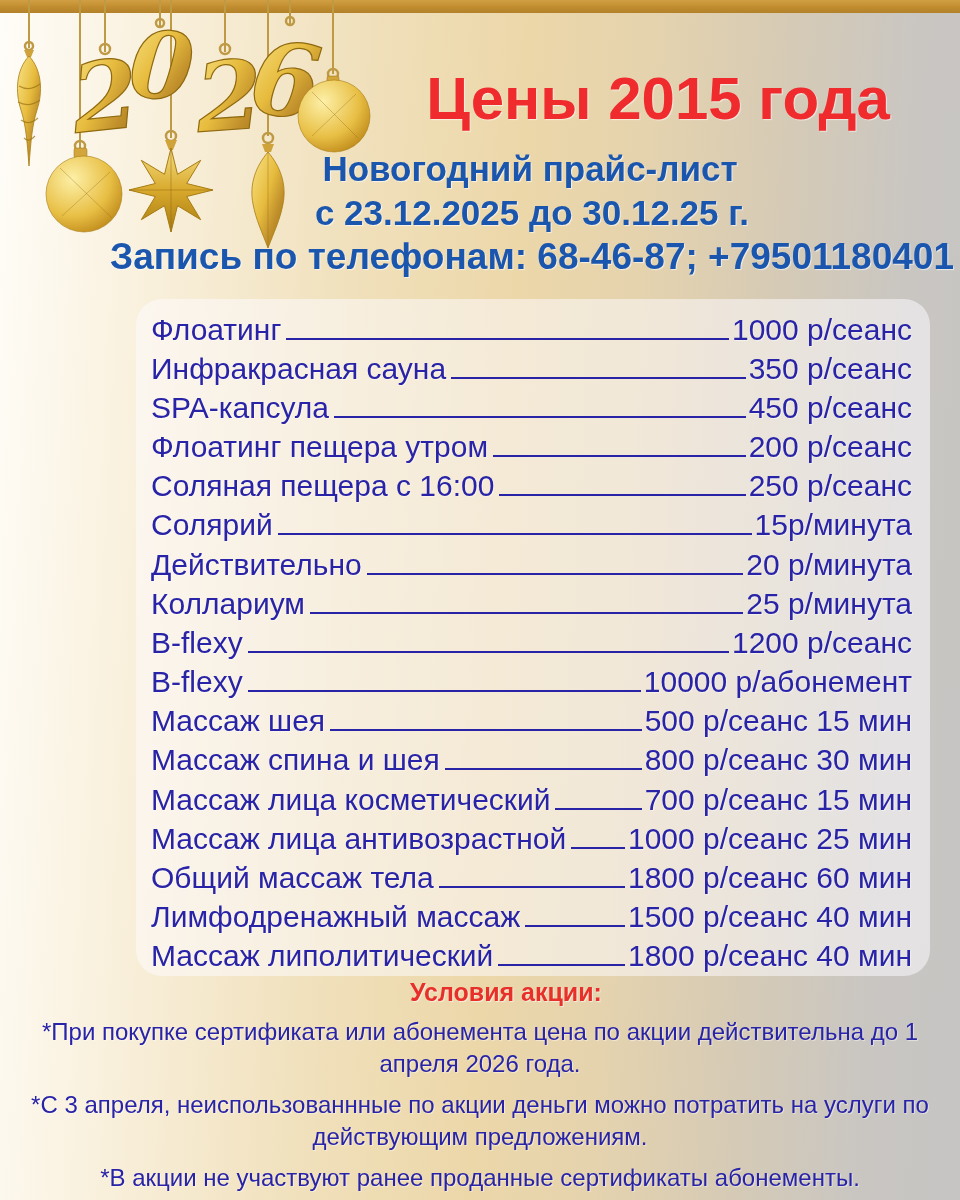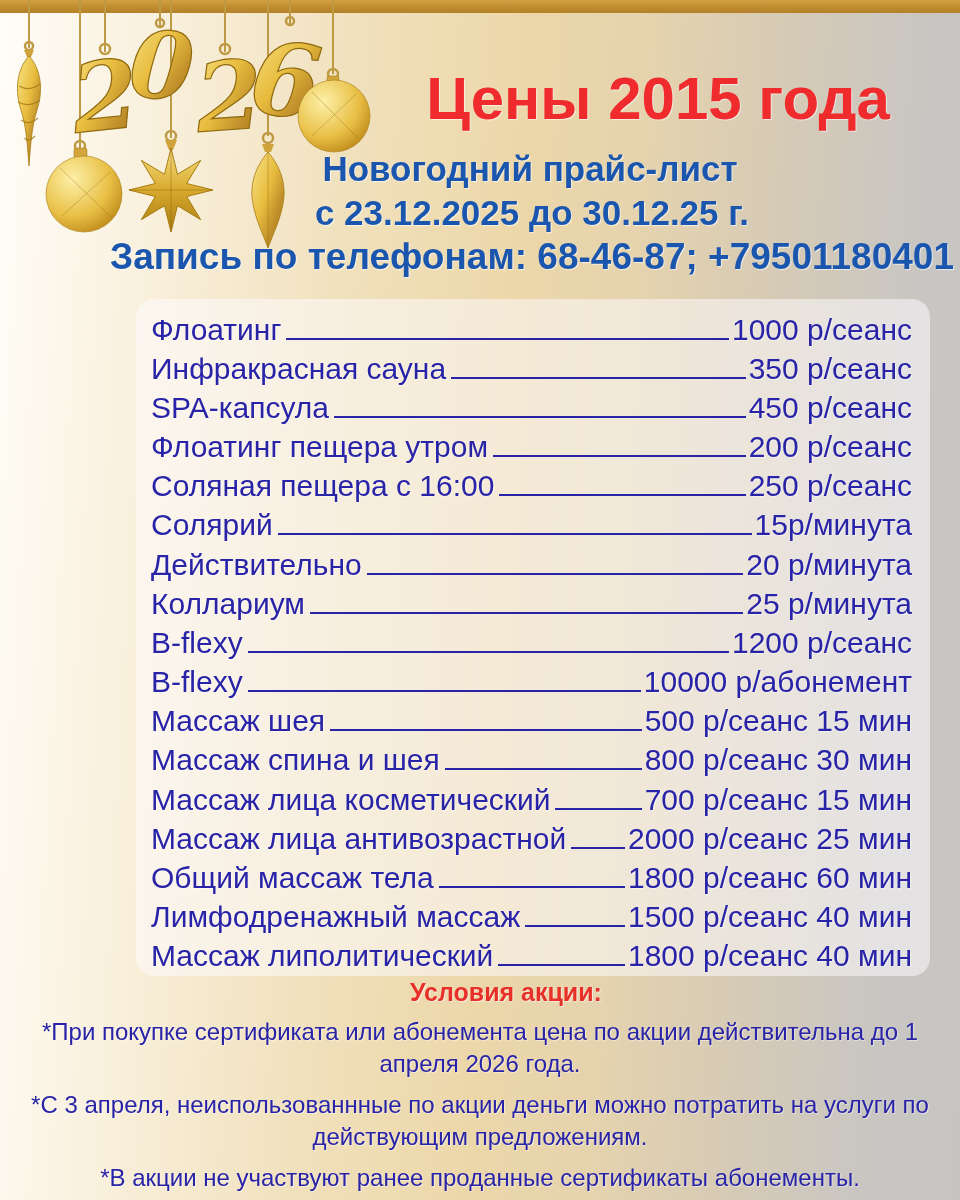--- a/index.html
+++ b/index.html
@@ -28,21 +28,21 @@
     font-weight:700;color:#1b56ae;line-height:1.1;
     text-shadow:1px 1px 1px rgba(255,255,255,.65);
   }
   .sub1{top:150px;font-size:35px;transform:translateX(50px);}
   .sub2{top:194px;font-size:35px;transform:translateX(52px);}
   .phones{top:237px;font-size:37px;transform:translateX(52px);}
 
   .price-box{
     position:absolute;top:299px;left:136px;width:794px;height:677px;
     background:rgba(253,252,255,0.52);
-    border-radius:18px;
+    border-radius:26px;
     box-sizing:border-box;
     padding:11px 18px 0 15px;
     display:flex;flex-direction:column;justify-content:space-around;
   }
   .row{
     display:flex;align-items:baseline;
     font-size:30px;color:#2823a7;line-height:38px;height:38px;
     text-shadow:1px 1px 1px rgba(255,255,255,.5);
     white-space:nowrap;
   }
@@ -218,21 +218,21 @@
       <span class="prc">800 р/сеанс 30 мин</span>
     </div>
   <div class="row">
       <span class="svc">Массаж лица косметический</span>
       <span class="leader"></span>
       <span class="prc">700 р/сеанс 15 мин</span>
     </div>
   <div class="row">
       <span class="svc">Массаж лица антивозрастной</span>
       <span class="leader"></span>
-      <span class="prc">2000 р/сеанс 25 мин</span>
+      <span class="prc">1000 р/сеанс 25 мин</span>
     </div>
   <div class="row">
       <span class="svc">Общий массаж тела</span>
       <span class="leader"></span>
       <span class="prc">1800 р/сеанс 60 мин</span>
     </div>
   <div class="row">
       <span class="svc">Лимфодренажный массаж</span>
       <span class="leader"></span>
       <span class="prc">1500 р/сеанс 40 мин</span>

